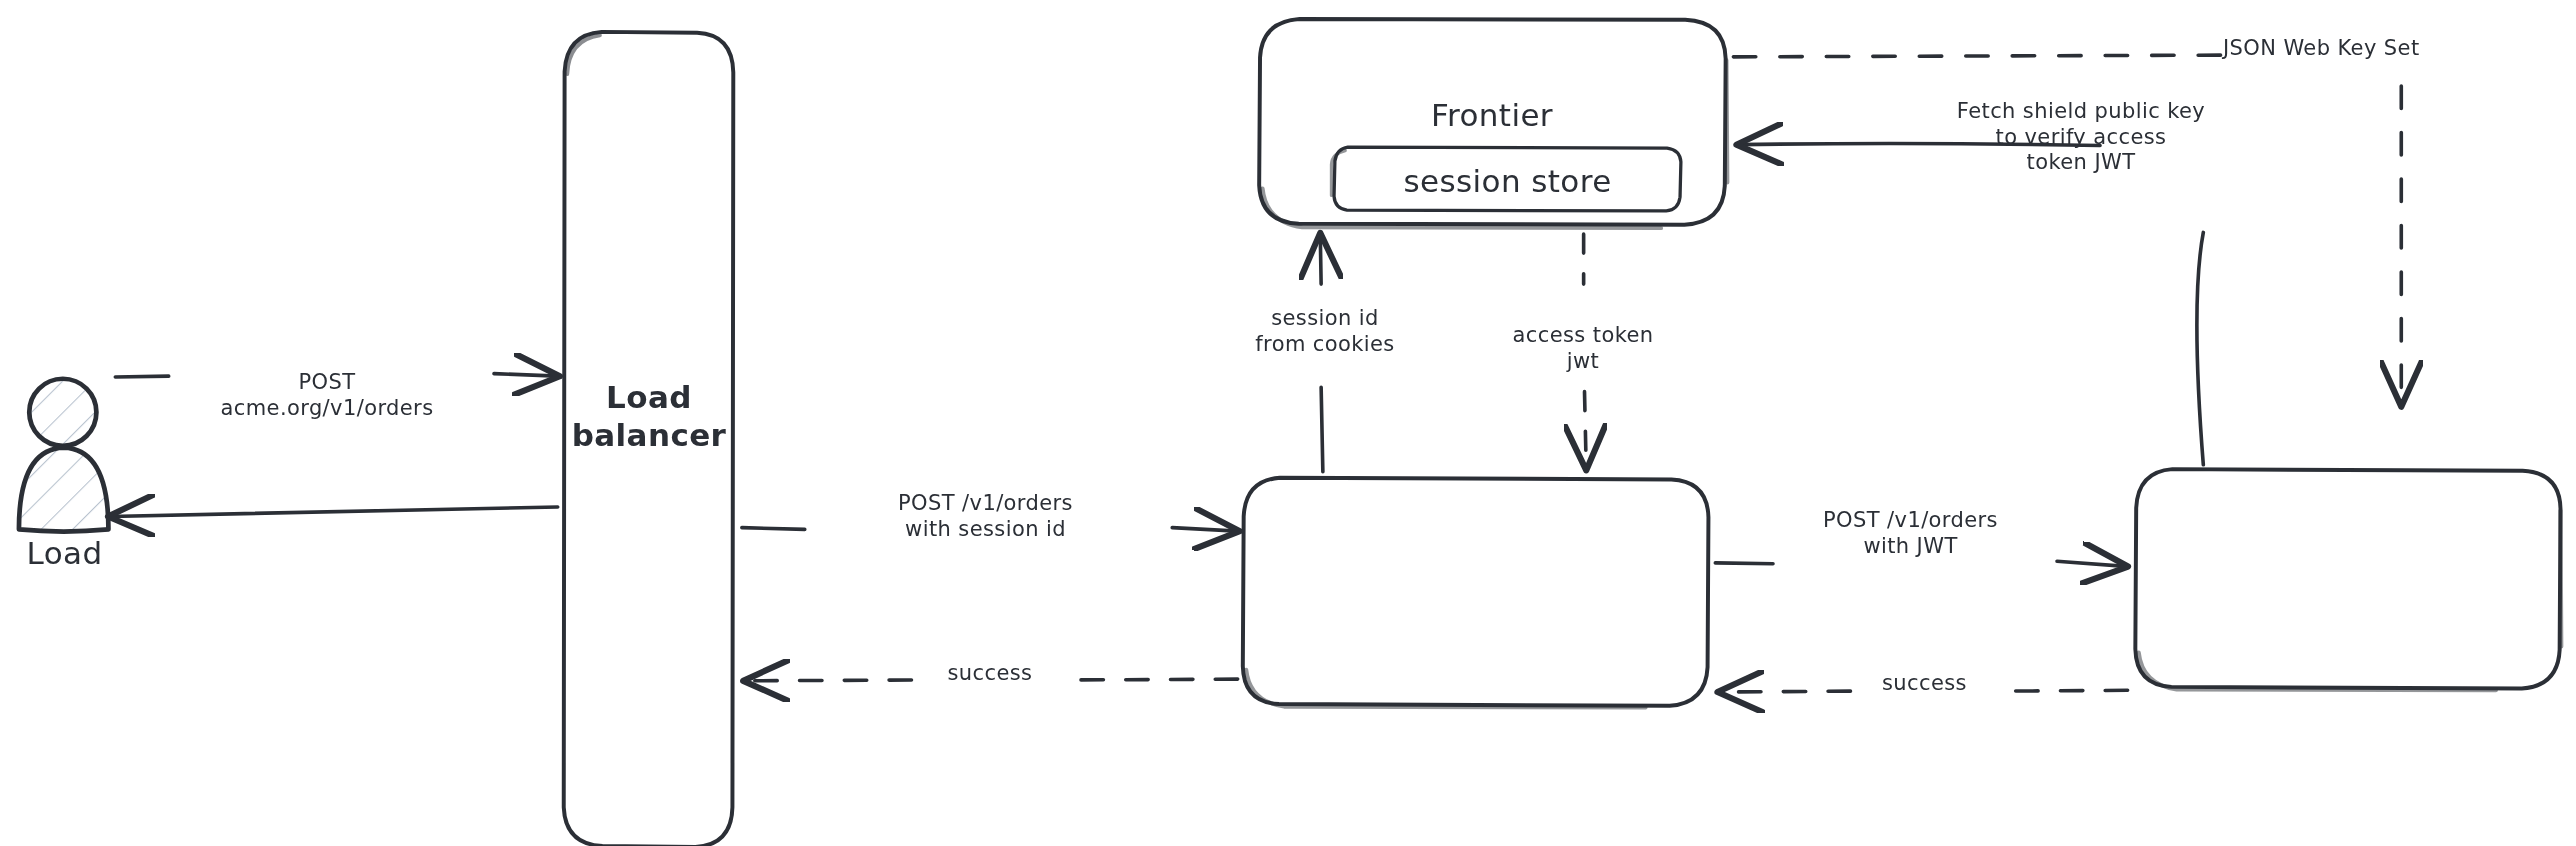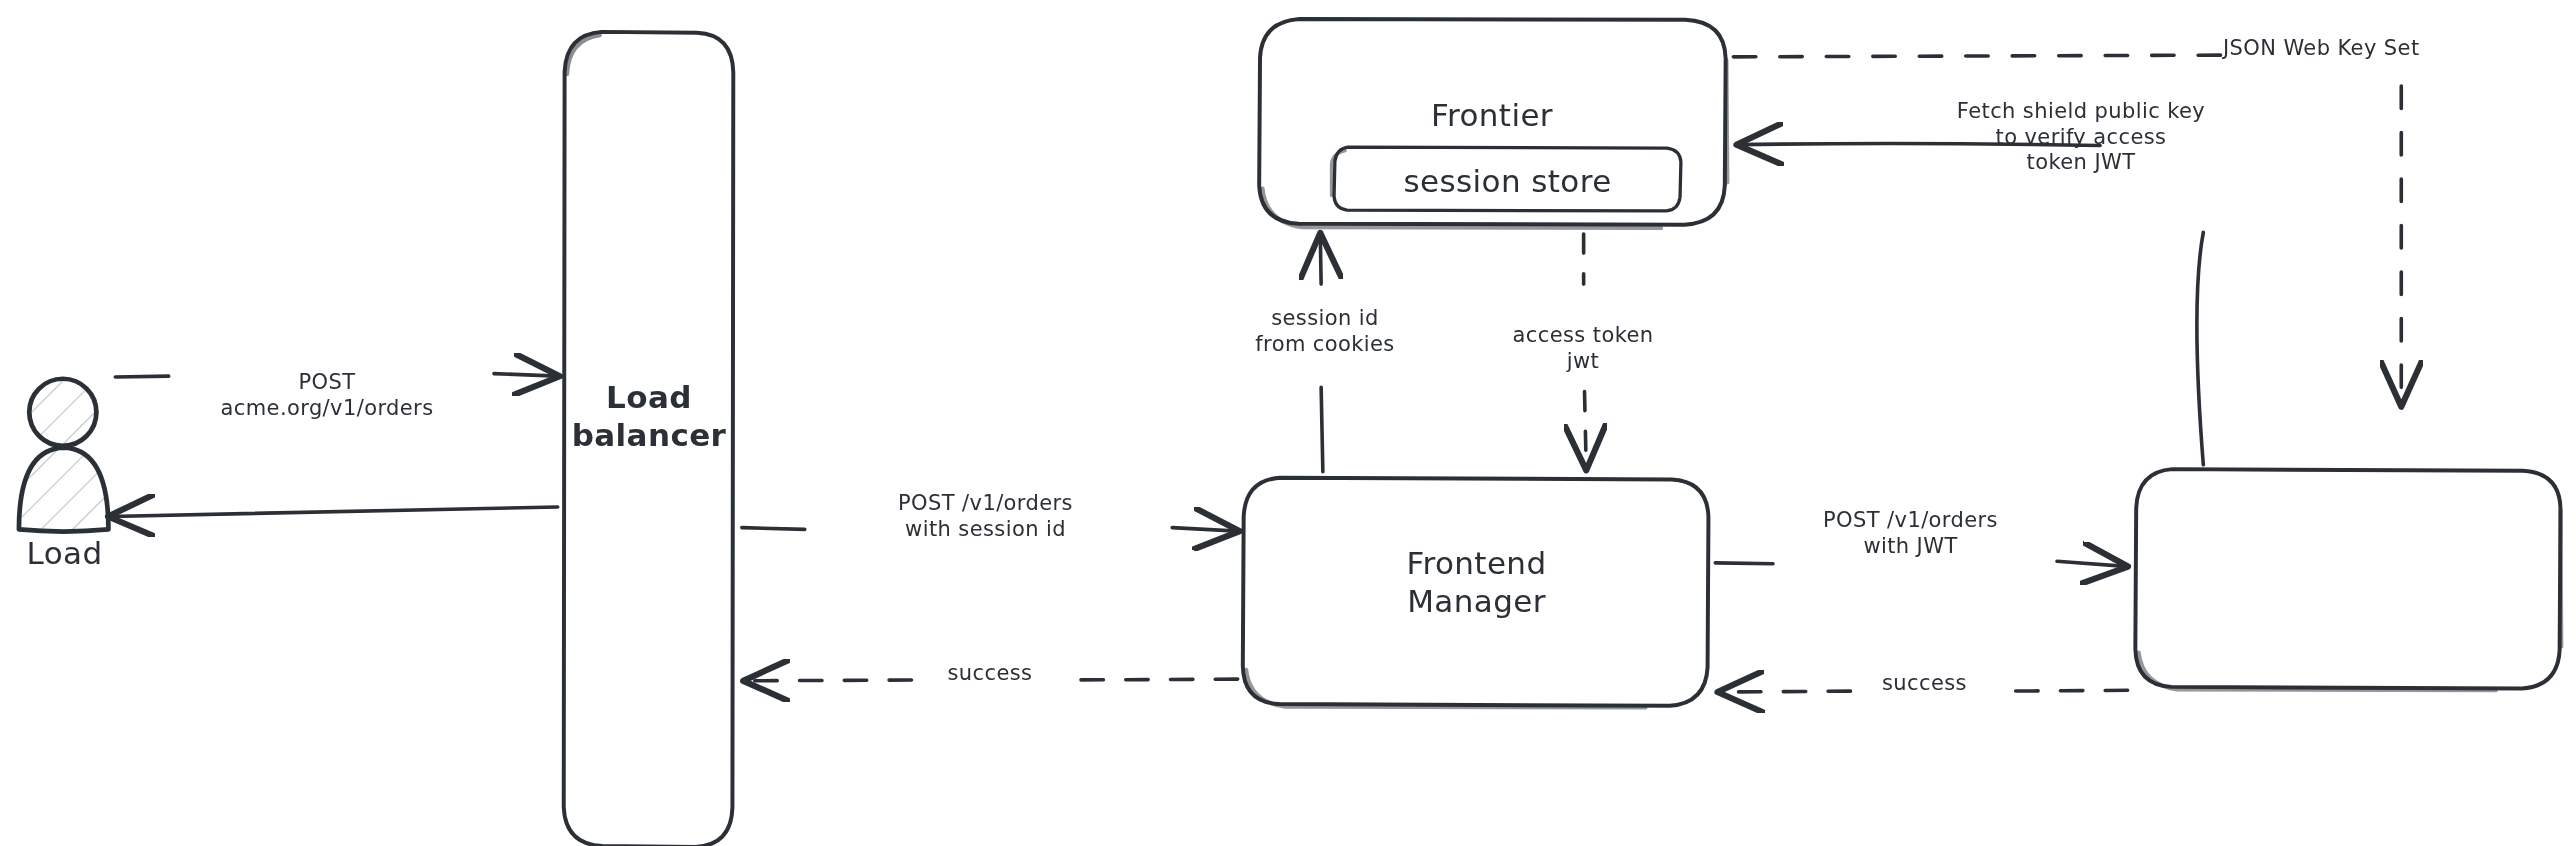--- a/index.html
+++ b/index.html
@@ -119,22 +119,20 @@
 
   <div class="lbl node-lbl" style="left:0px;top:535px;width:129px;">Load</div>
 
   <div class="lbl node-lbl" style="left:564px;top:379px;width:170px;font-weight:bold;">Load
 balancer</div>
 
   <div class="lbl node-lbl" style="left:1335px;top:163px;width:345px;">session store</div>
 
   <div class="lbl node-lbl" style="left:1259px;top:97px;width:466px;">Frontier</div>
 
-  <div class="lbl node-lbl" style="left:1244px;top:545px;width:465px;">Frontend
-Manager</div>
 
 
   <div class="lbl edge-lbl" style="left:155px;top:336px;width:344px;margin-top:34px;">POST
 acme.org/v1/orders</div>
 
   <div class="lbl edge-lbl" style="left:796px;top:491px;width:379px;">POST /v1/orders
 with session id</div>
 
   <div class="lbl edge-lbl" style="left:908px;top:661px;width:164px;">success</div>
 

